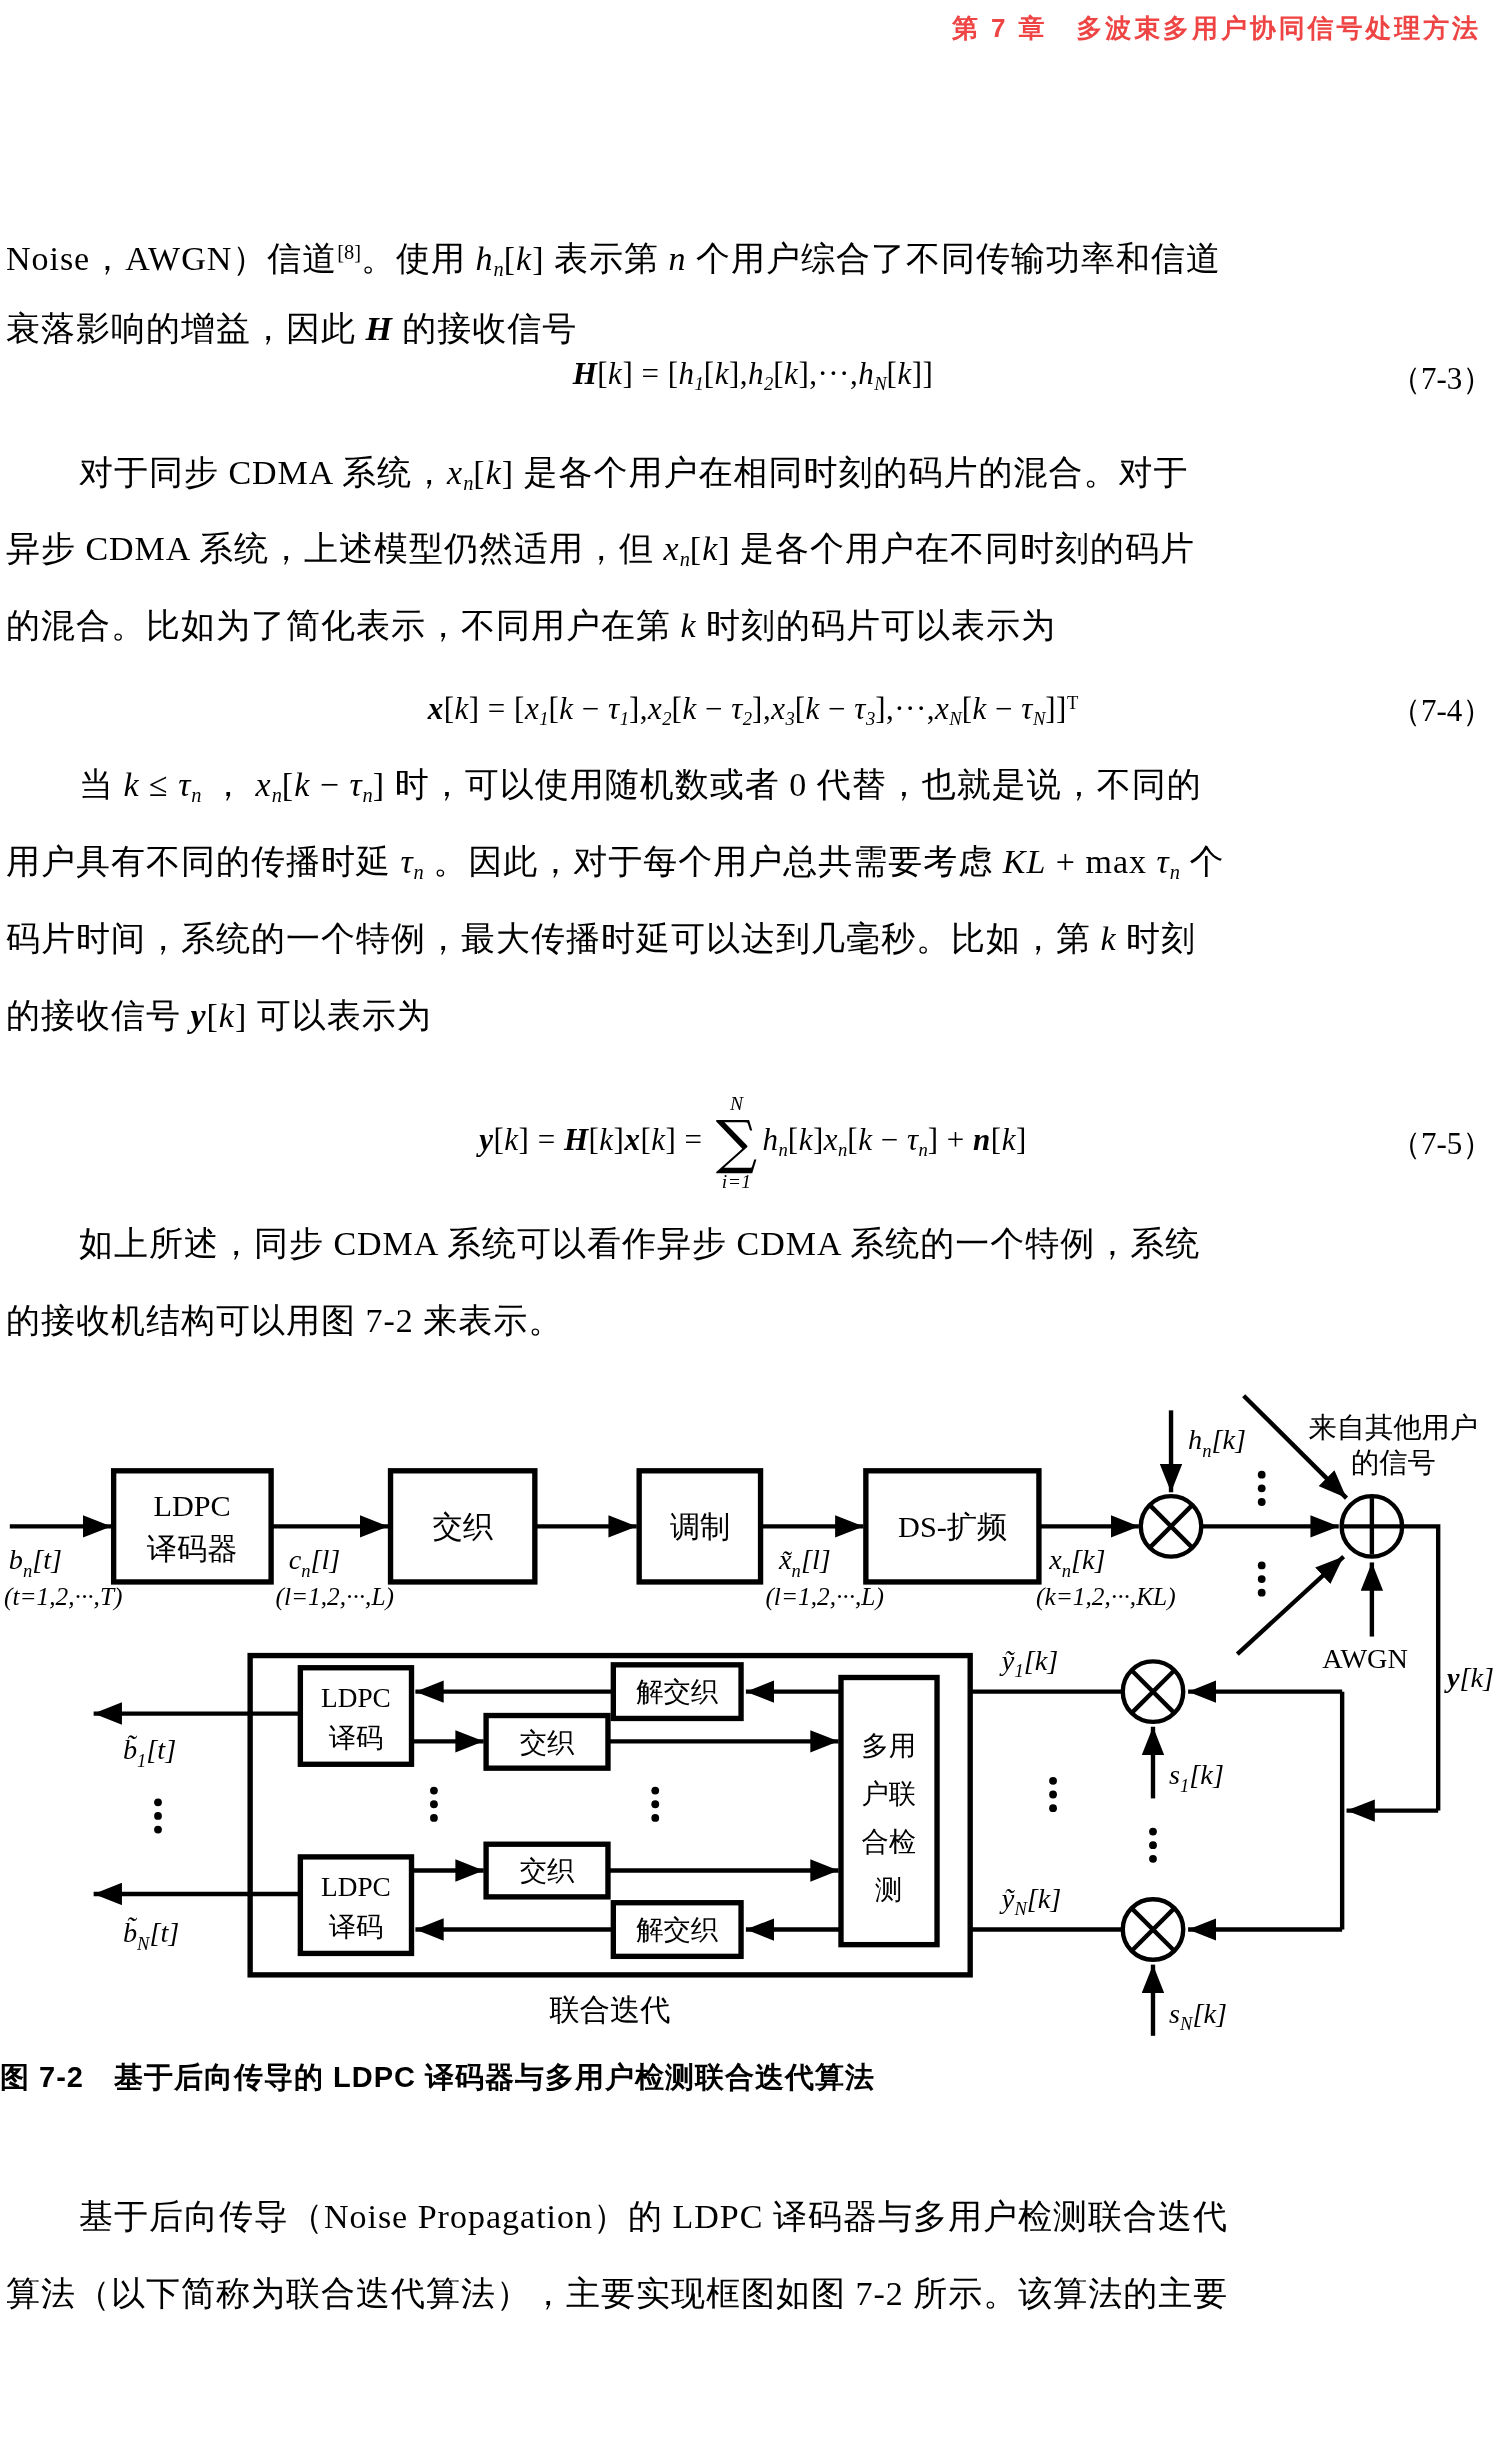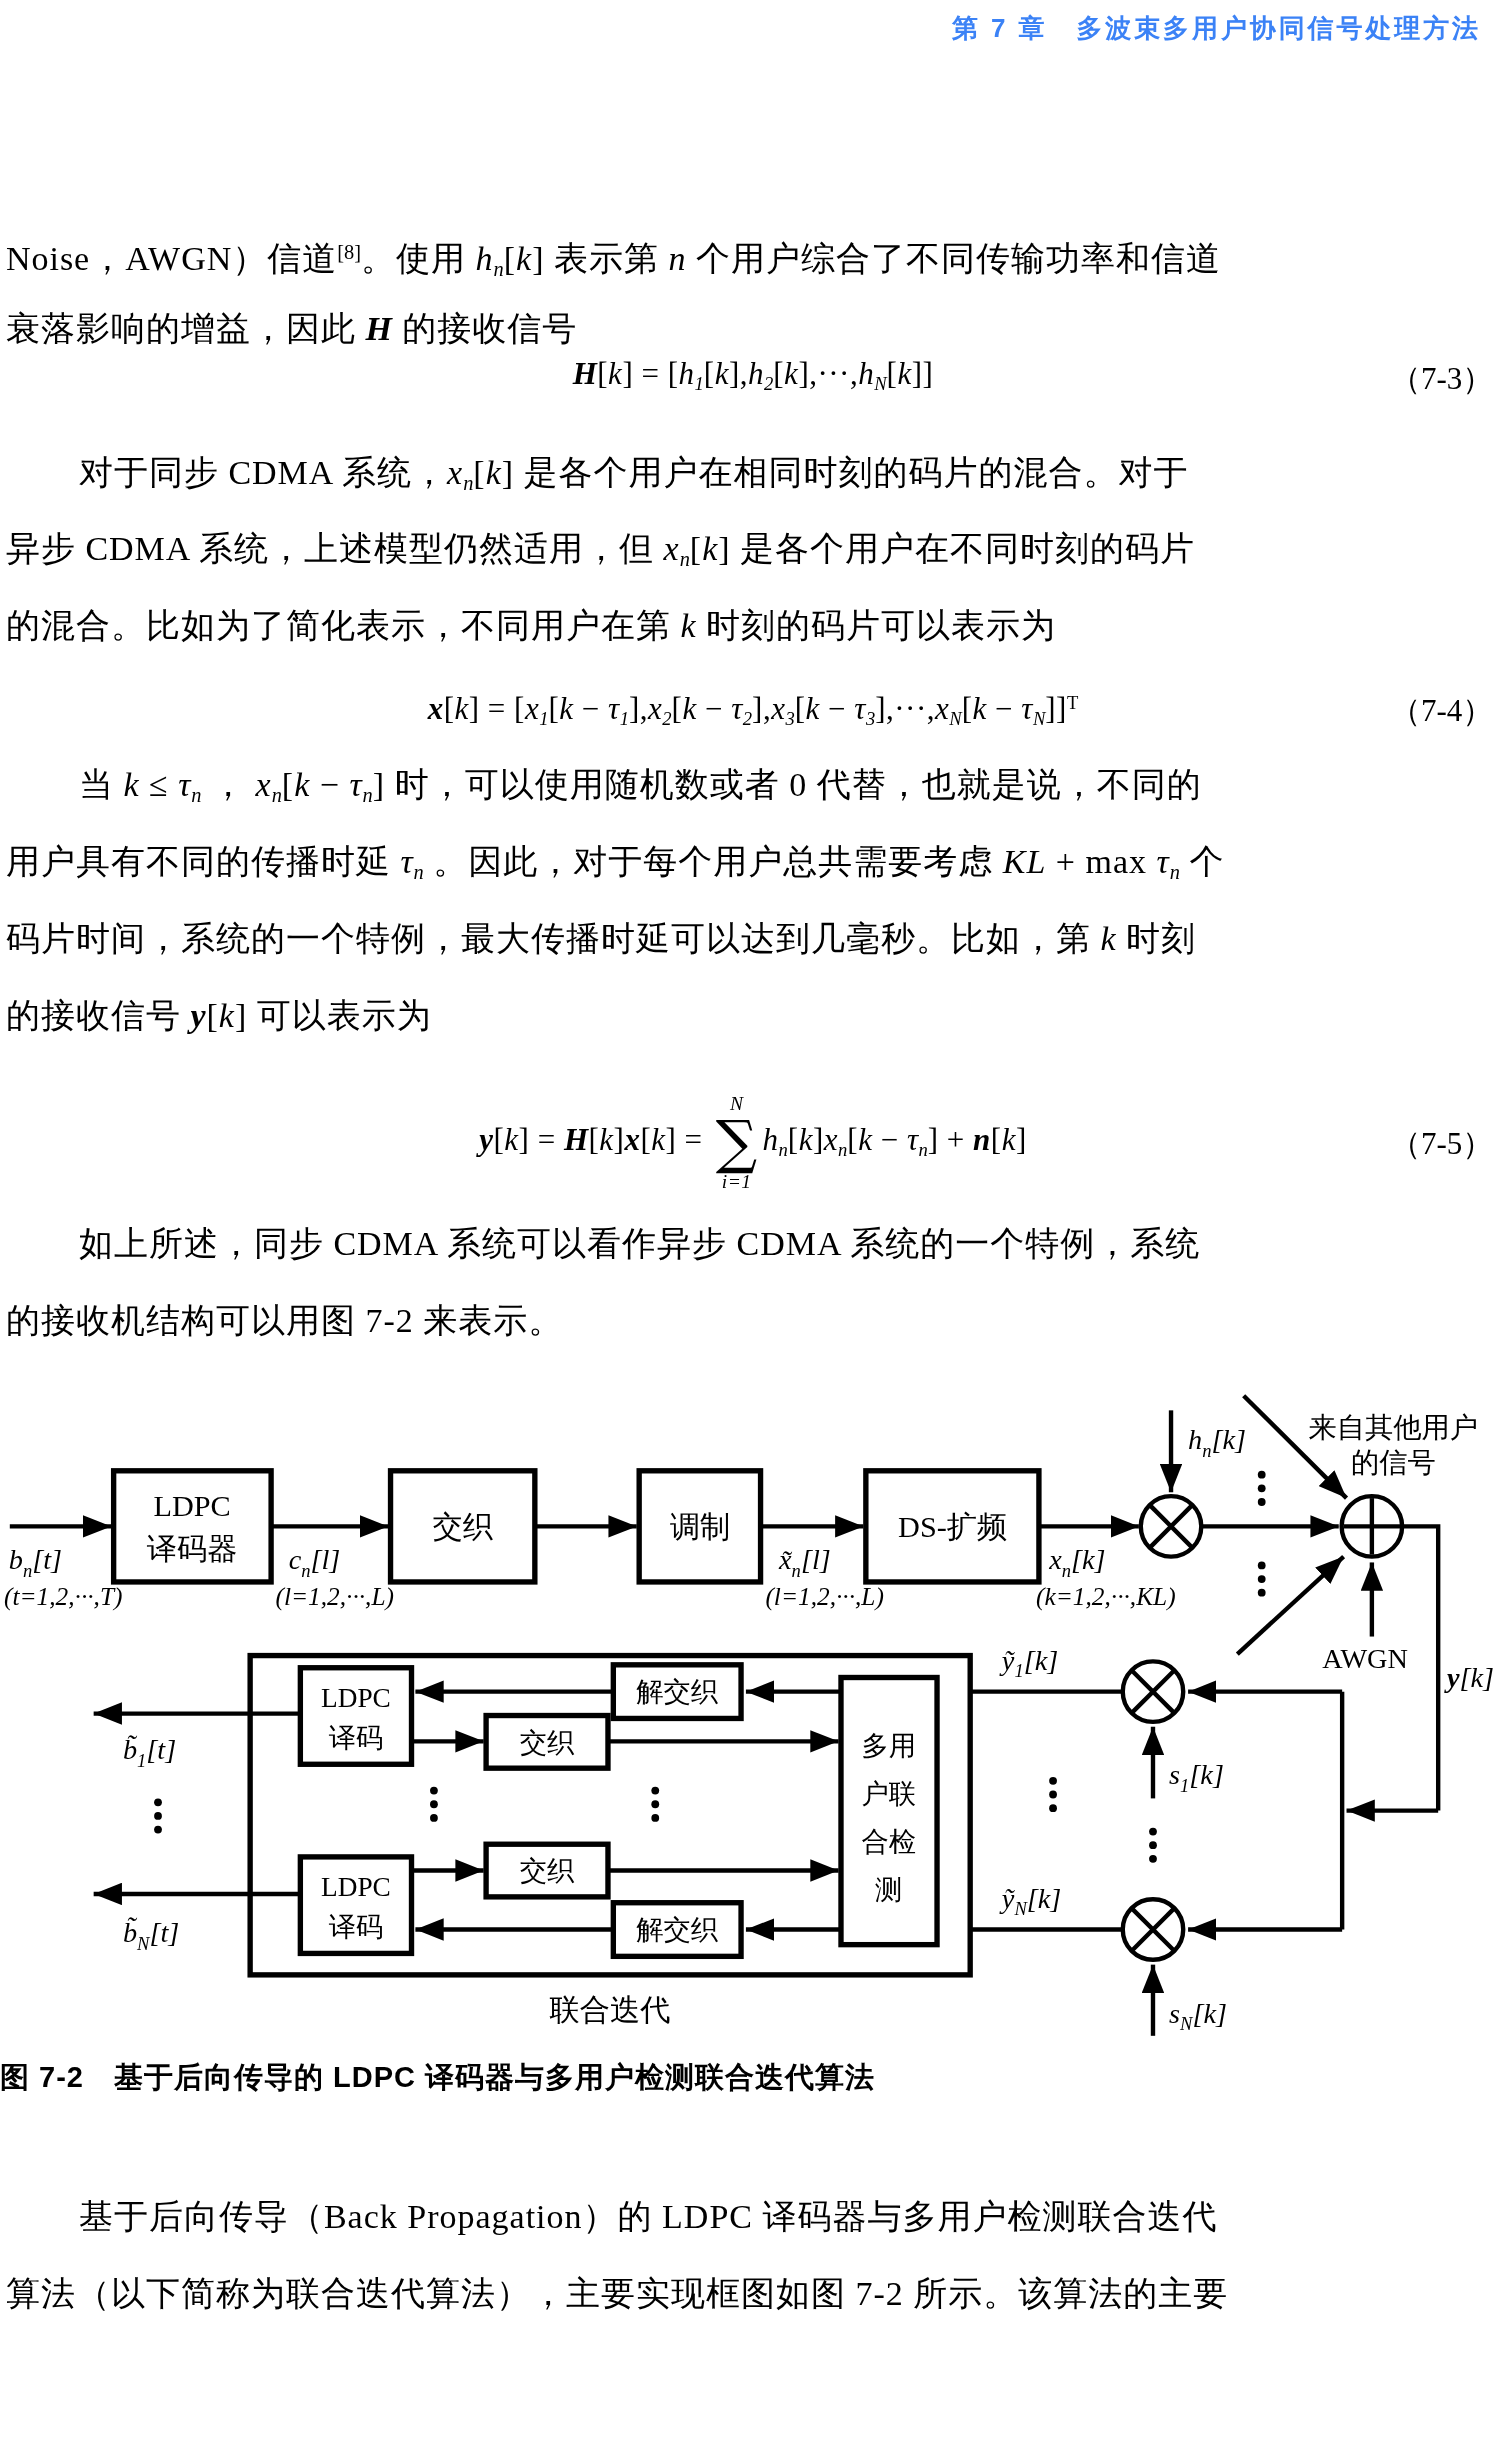--- a/index.html
+++ b/index.html
@@ -4,21 +4,21 @@
 <style>
   html,body{margin:0;padding:0;}
   body{
     width:1506px;height:2524px;position:relative;background:#ffffff;
     font-family:"Liberation Serif","DejaVu Serif",serif;color:#000;
     overflow:hidden;
   }
   .hdr{
     position:absolute;top:10.7px;right:25px;
     font-family:"Liberation Sans","DejaVu Sans",sans-serif;
-    font-weight:bold;color:#3b82f6;font-size:26px;letter-spacing:2.9px;
+    font-weight:bold;color:#ef4444;font-size:26px;letter-spacing:2.9px;
     white-space:nowrap;
   }
   .tline{
     position:absolute;left:5.9px;font-size:34px;line-height:44px;
     white-space:nowrap;letter-spacing:1px;
   }
   .ind{padding-left:73px;}
   .it{font-style:italic;}
   .bi{font-style:italic;font-weight:bold;}
   .sb{font-style:italic;font-size:0.60em;vertical-align:-0.30em;letter-spacing:0;}
@@ -262,15 +262,15 @@
   <text class="ml" x="592" y="3218"><tspan>c</tspan><tspan class="svsb" dy="16">n</tspan><tspan dy="-16">[l]</tspan></text>
   <text class="rg" x="565" y="3292">(l=1,2,···,L)</text>
   <text class="ml" x="1598" y="3218"><tspan>x̃</tspan><tspan class="svsb" dy="16">n</tspan><tspan dy="-16">[l]</tspan></text>
   <text class="rg" x="1570" y="3292">(l=1,2,···,L)</text>
   <text class="ml" x="2152" y="3218"><tspan>x</tspan><tspan class="svsb" dy="16">n</tspan><tspan dy="-16">[k]</tspan></text>
   <text class="rg" x="2125" y="3292">(k=1,2,···,KL)</text>
 </svg>
 
 <div class="cap">图 7-2　基于后向传导的 LDPC 译码器与多用户检测联合迭代算法</div>
 
-<div class="tline ind" style="top:2195px"><span>基于后向传导（Back Propagation）的 LDPC 译码器与多用户检测联合迭代</span></div>
+<div class="tline ind" style="top:2195px"><span>基于后向传导（Noise Propagation）的 LDPC 译码器与多用户检测联合迭代</span></div>
 <div class="tline" style="top:2272px"><span>算法（以下简称为联合迭代算法），主要实现框图如图 7-2 所示。该算法的主要</span></div>
 
 
 </body></html>

